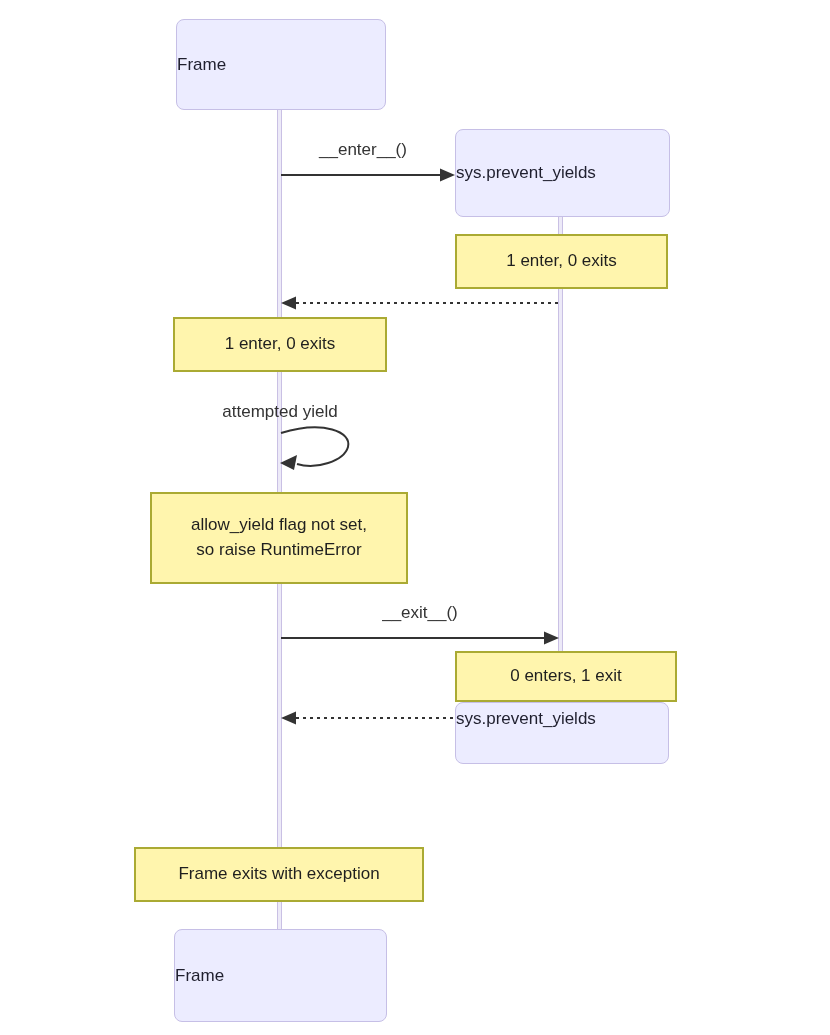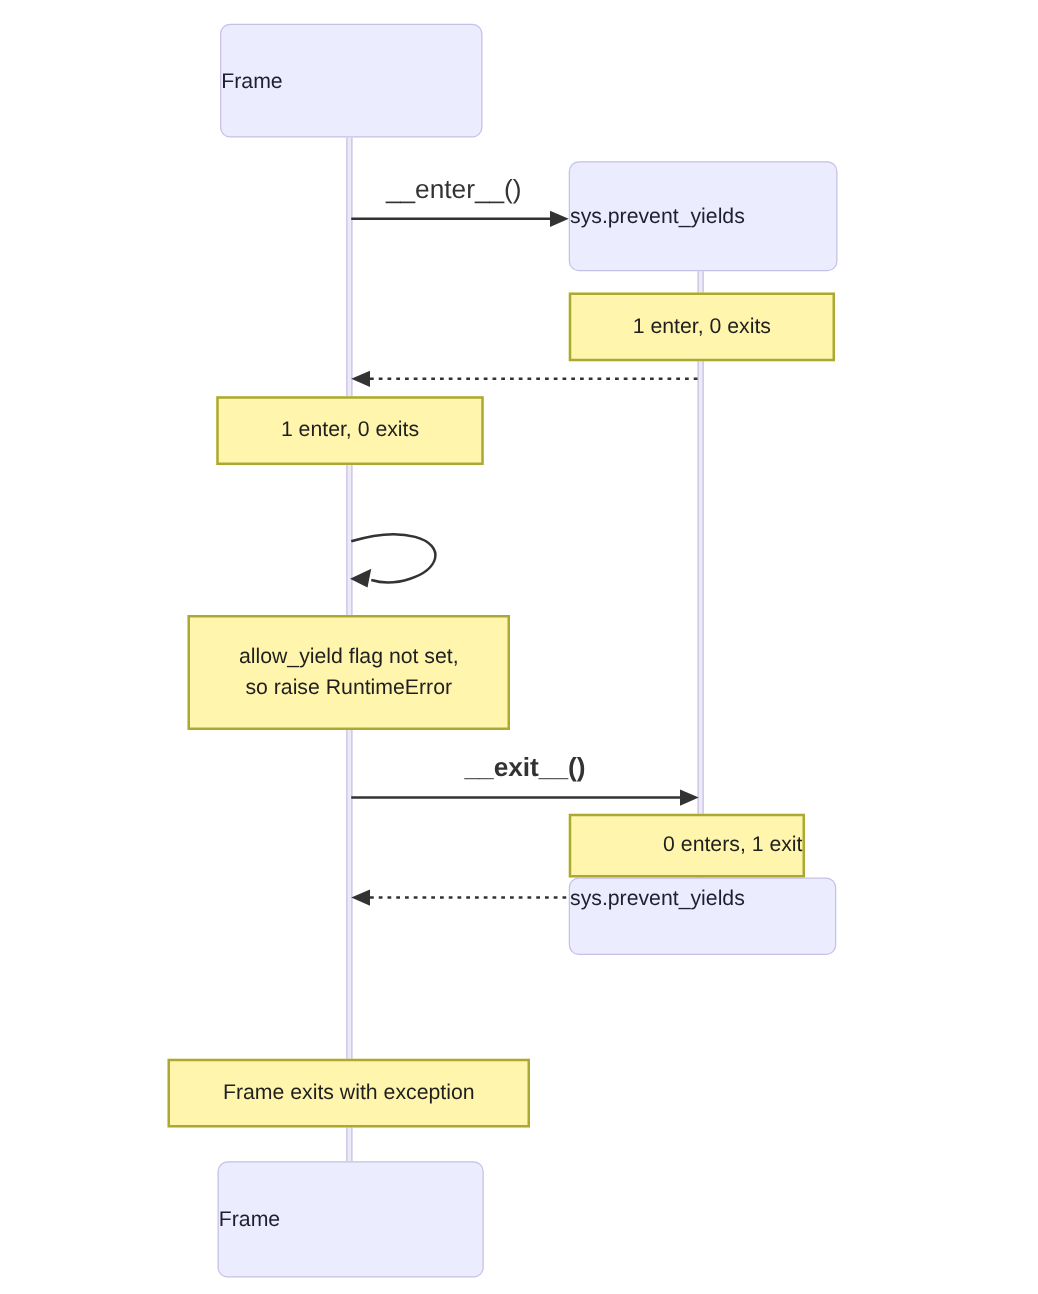--- a/index.html
+++ b/index.html
@@ -26,28 +26,28 @@
   #arrow-layer {
     position: absolute;
     left: 0; top: 0;
     z-index: 2;
     pointer-events: none;
   }
   .msg-label {
     position: absolute;
     width: 200px;
     text-align: center;
-    font-size: 21px;
+    font-size: 17px;
     color: #333333;
     z-index: 3;
     white-space: nowrap;
   }
   #label-enter { left: 263px; top: 140px; }
   #label-self  { left: 180px; top: 402px; }
-  #label-exit  { left: 320px; top: 603px; font-weight: bold; }
+  #label-exit  { left: 320px; top: 603px; }
   .actor-box {
     position: absolute;
     box-sizing: border-box;
     background: #ececff;
     border: 1px solid #c6bfe6;
     border-radius: 8px;
     display: flex;
     align-items: center;
     justify-content: flex-start;
     font-size: 17px;
@@ -70,21 +70,21 @@
     justify-content: center;
     font-size: 17px;
     color: #1f1f1f;
     text-align: center;
     line-height: 1.45;
     z-index: 5;
   }
   #note-right-1 { left: 455px; top: 234px; width: 213px; height: 55px; }
   #note-left-1  { left: 173px; top: 317px; width: 214px; height: 55px; }
   #note-left-2  { left: 150px; top: 492px; width: 258px; height: 92px; }
-  #note-right-2 { left: 455px; top: 651px; width: 189px; height: 51px; align-items: flex-end; }
+  #note-right-2 { left: 455px; top: 651px; width: 222px; height: 51px; }
   #note-left-3  { left: 128px; top: 778px; width: 303px; height: 55px; }
   #note-left-4  { left: 134px; top: 847px; width: 290px; height: 55px; }
 </style>
 </head>
 <body>
 
 <div id="canvas">
 
   <div id="lifeline-left" class="lifeline"></div>
   <div id="lifeline-right" class="lifeline"></div>
@@ -101,20 +101,21 @@
     <polygon points="280,463 297,455 294,470" fill="#333333"></polygon>
 
     <line x1="281" y1="638" x2="545" y2="638" stroke="#333333" stroke-width="2"></line>
     <polygon points="559,638 544,631.5 544,644.5" fill="#333333"></polygon>
 
     <line x1="296" y1="718" x2="558" y2="718" stroke="#333333" stroke-width="2" stroke-dasharray="3,4"></line>
     <polygon points="281,718 296,711.5 296,724.5" fill="#333333"></polygon>
   </svg>
 
   <div id="label-enter" class="msg-label">__enter__()</div>
+  <div id="label-self" class="msg-label">attempted yield</div>
   <div id="label-exit" class="msg-label">__exit__()</div>
 
   <div id="actor-frame-top" class="actor-box">
     <span>Frame</span>
   </div>
   <div id="actor-sys-top" class="actor-box">
     <span>sys.prevent_yields</span>
   </div>
   <div id="actor-sys-bottom" class="actor-box">
     <span>sys.prevent_yields</span>

